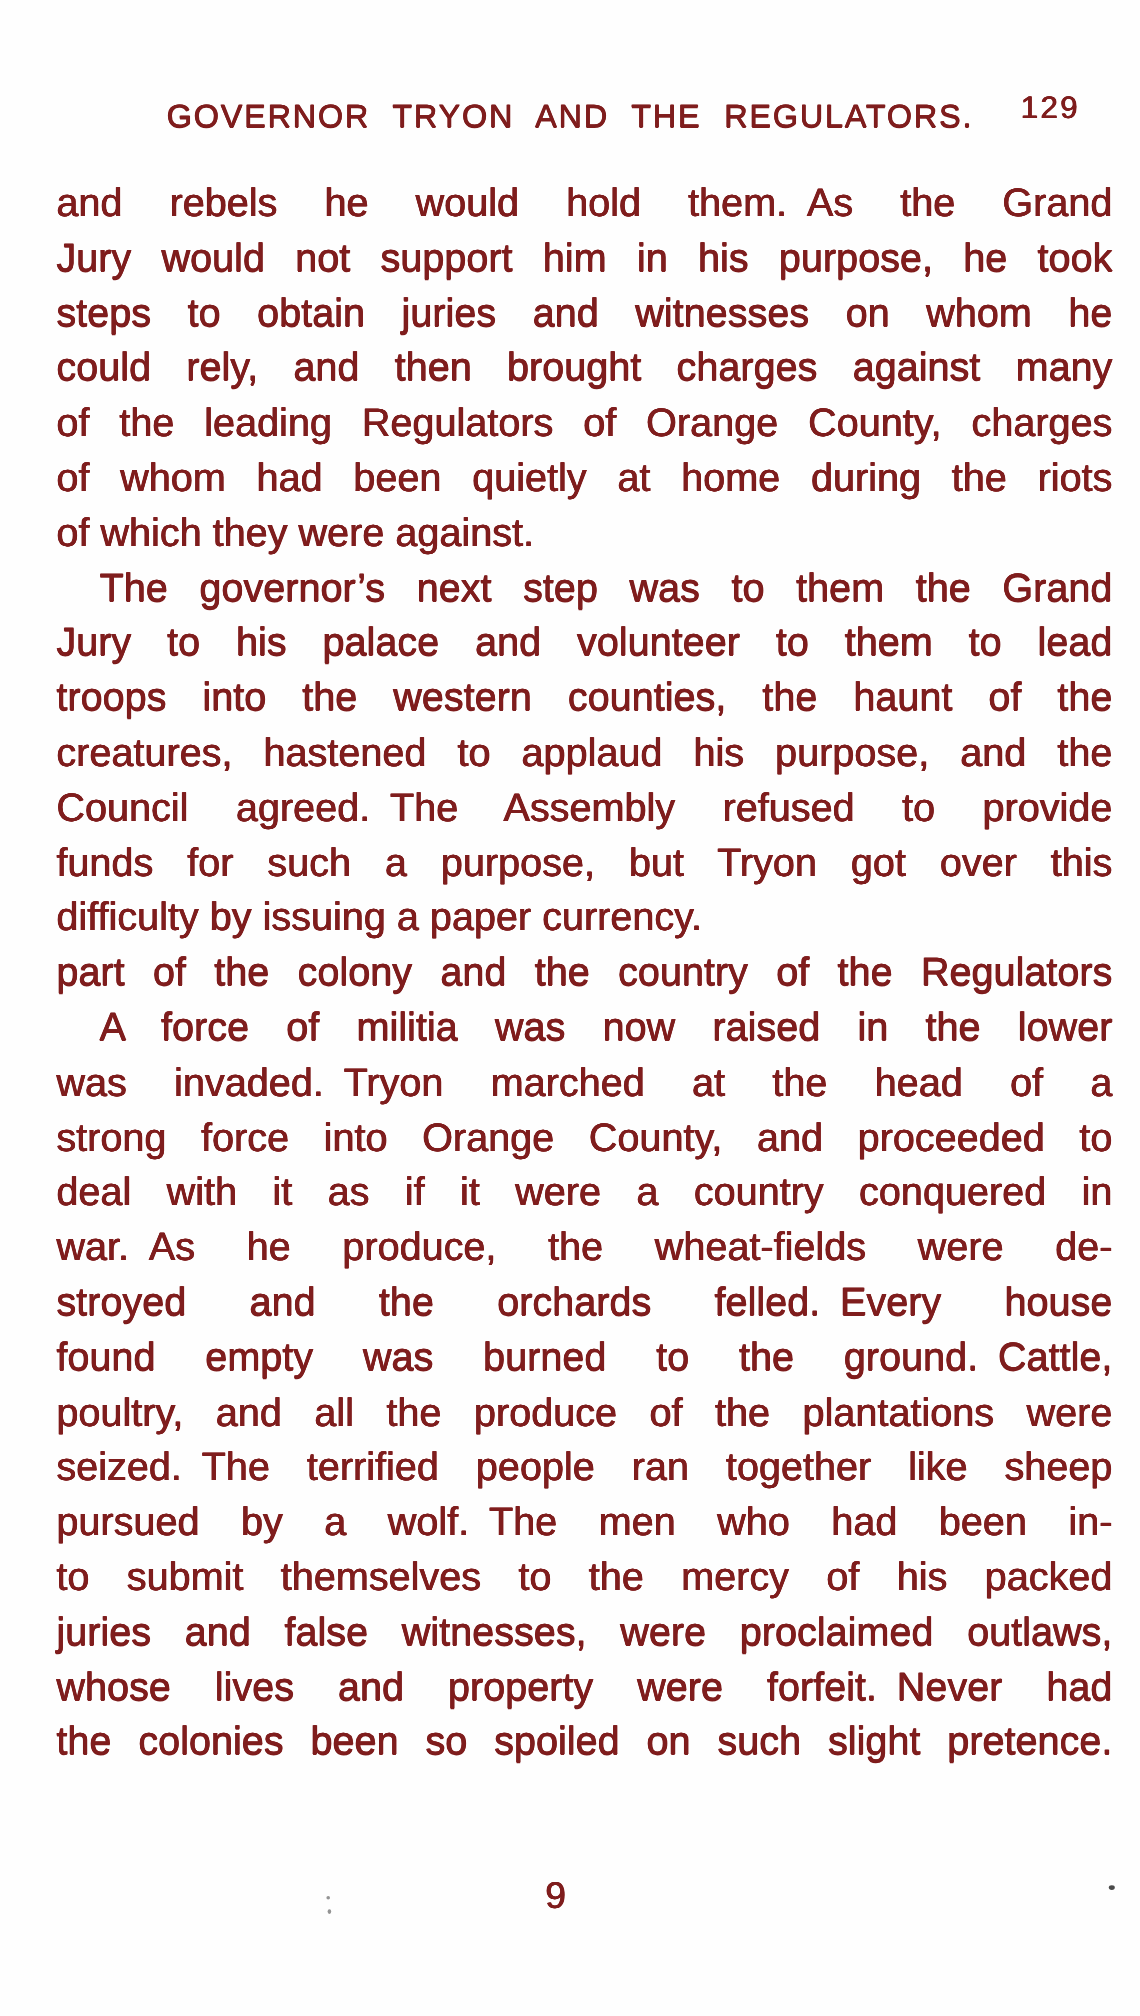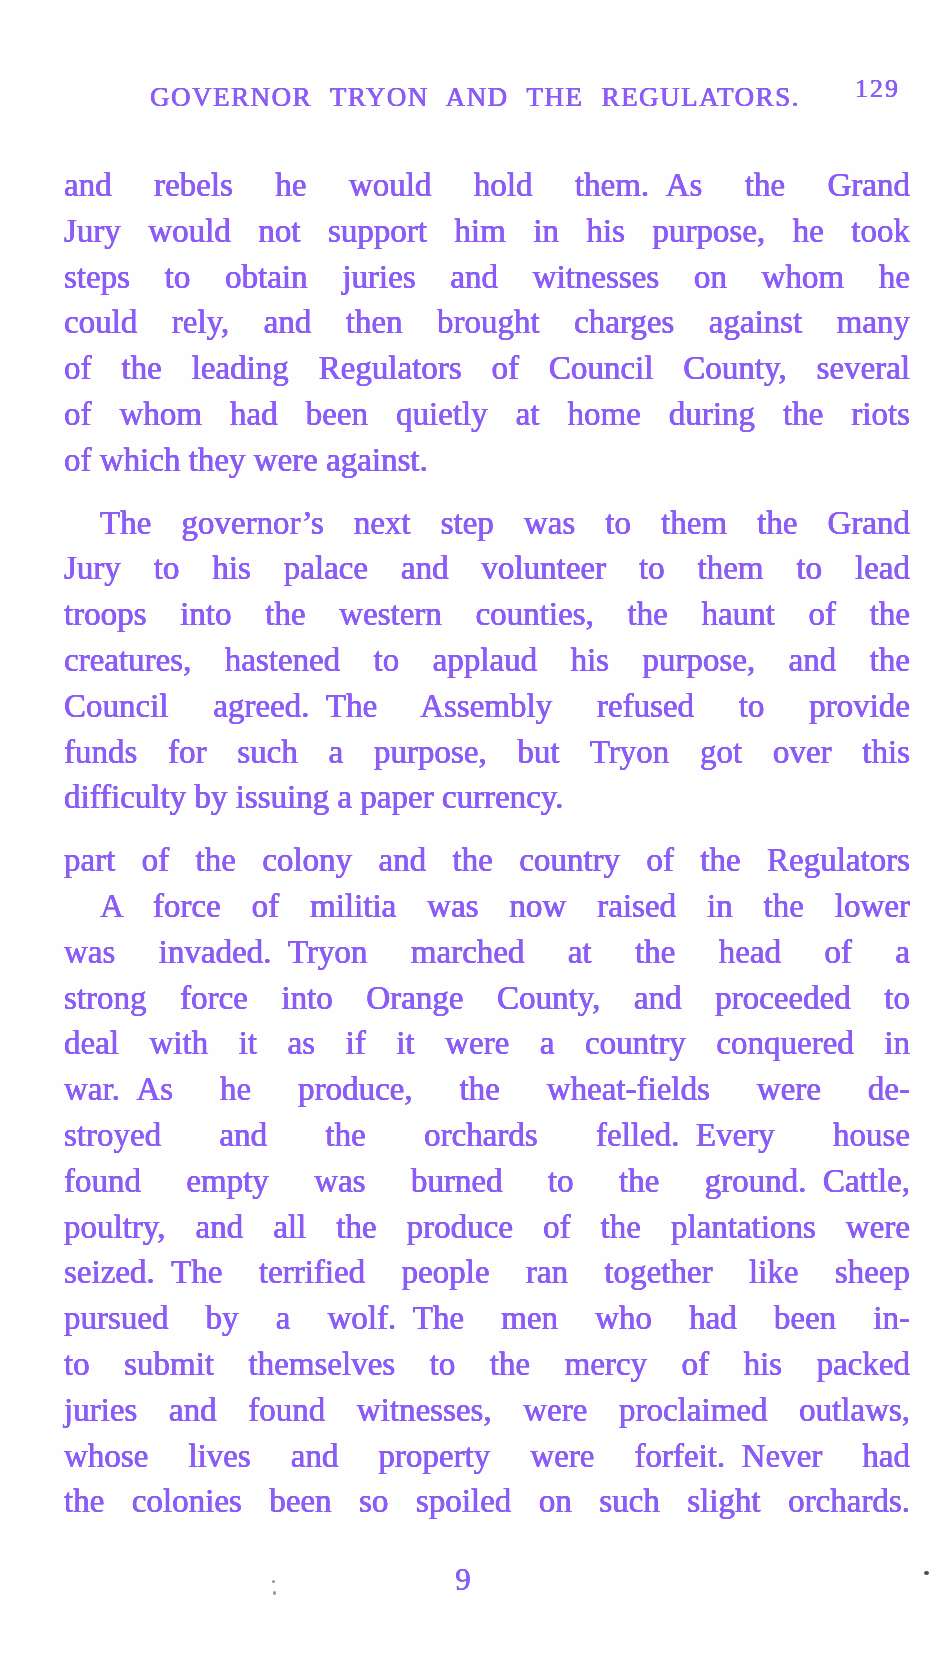--- a/index.html
+++ b/index.html
@@ -6,22 +6,22 @@
     margin: 0;
     padding: 0;
     background: #e8e8e8;
   }
   .page {
     position: relative;
     width: 950px;
     height: 1680px;
     background: #fefefe;
     overflow: hidden;
-    font-family: Liberation Serif, serif;
-    color: #8b5cf6;
+    font-family: Liberation Sans, sans-serif;
+    color: #7f1d1d;
   }
   
   .ink {
     text-shadow: 0.35px 0 0 currentColor, -0.35px 0 0 currentColor, 0 0.3px 0 currentColor;
   }
   .running-header {
     position: absolute;
     top: 82px;
     left: 0;
     width: 950px;
@@ -39,21 +39,21 @@
     letter-spacing: 2px;
   }
   .body-text {
     position: absolute;
     top: 146px;
     left: 47px;
     width: 880px;
     font-size: 33px;
     line-height: 45.8px;
   }
-  .paragraph { margin: 17px; }
+  .paragraph { margin: 0; }
   .line {
     display: block;
     height: 45.8px;
     text-align: justify;
     text-align-last: justify;
     white-space: normal;
   }
   .line.no-stretch { text-align-last: left; }
   .line.indent { padding-left: 36px; }
   .signature-mark {
@@ -87,21 +87,21 @@
   <div class="running-header ink">GOVERNOR TRYON AND THE REGULATORS.</div>
 
   <div class="page-number ink">129</div>
 
   <div class="body-text ink">
       <div class="paragraph">
         <div class="line">and rebels he would hold them. As the Grand</div>
         <div class="line">Jury would not support him in his purpose, he took</div>
         <div class="line">steps to obtain juries and witnesses on whom he</div>
         <div class="line">could rely, and then brought charges against many</div>
-        <div class="line">of the leading Regulators of Council County, several</div>
+        <div class="line">of the leading Regulators of Orange County, charges</div>
         <div class="line">of whom had been quietly at home during the riots</div>
         <div class="line no-stretch">of which they were against.</div>
       </div>
       <div class="paragraph">
         <div class="line indent">The governor’s next step was to them the Grand</div>
         <div class="line">Jury to his palace and volunteer to them to lead</div>
         <div class="line">troops into the western counties, the haunt of the</div>
         <div class="line">creatures, hastened to applaud his purpose, and the</div>
         <div class="line">Council agreed. The Assembly refused to provide</div>
         <div class="line">funds for such a purpose, but Tryon got over this</div>
@@ -113,23 +113,23 @@
         <div class="line">was invaded. Tryon marched at the head of a</div>
         <div class="line">strong force into Orange County, and proceeded to</div>
         <div class="line">deal with it as if it were a country conquered in</div>
         <div class="line">war. As he produce, the wheat-fields were de-</div>
         <div class="line">stroyed and the orchards felled. Every house</div>
         <div class="line">found empty was burned to the ground. Cattle,</div>
         <div class="line">poultry, and all the produce of the plantations were</div>
         <div class="line">seized. The terrified people ran together like sheep</div>
         <div class="line">pursued by a wolf. The men who had been in-</div>
         <div class="line">to submit themselves to the mercy of his packed</div>
-        <div class="line">juries and found witnesses, were proclaimed outlaws,</div>
+        <div class="line">juries and false witnesses, were proclaimed outlaws,</div>
         <div class="line">whose lives and property were forfeit. Never had</div>
-        <div class="line">the colonies been so spoiled on such slight orchards.</div>
+        <div class="line">the colonies been so spoiled on such slight pretence.</div>
       </div>
     </div>
 
   <div class="signature-mark ink">9</div>
 
   <div class="artifact artifact-dot-right"></div>
   <div class="artifact artifact-colon-top"></div>
   <div class="artifact artifact-colon-bottom"></div>
 
 </div>

